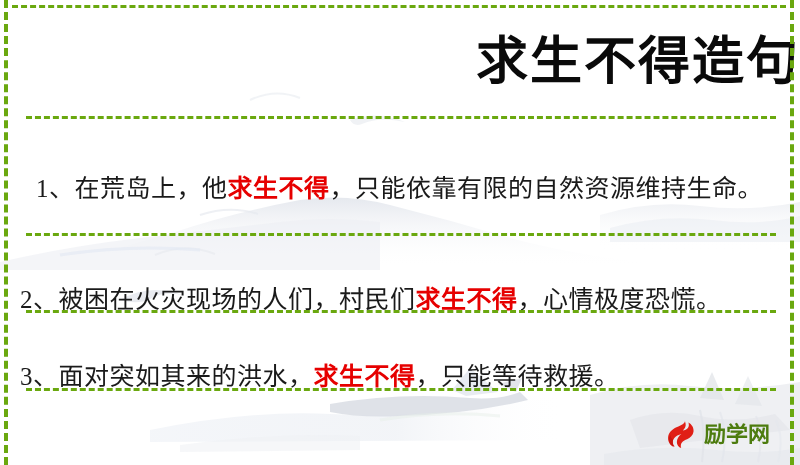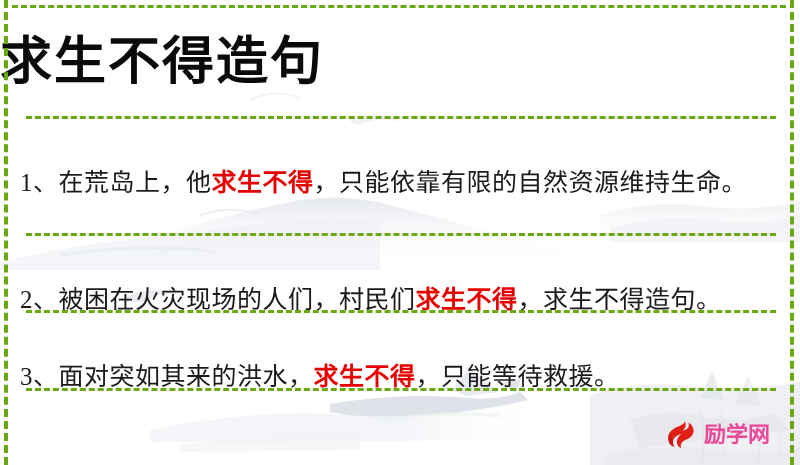--- a/index.html
+++ b/index.html
@@ -67,21 +67,21 @@
 
   
   .title {
     position: absolute;
     left: 0;
     right: 0;
     top: 22px;
     height: 78px;
     display: flex;
     align-items: center;
-    justify-content: flex-start;
+    justify-content: flex-end;
     z-index: 2;
   }
   .title-text {
     font-family: "DejaVu Serif", "Liberation Serif", serif;
     font-size: 52px;
     font-weight: 700;
     color: #0a0a0a;
     letter-spacing: 2px;
     line-height: 1;
     white-space: nowrap;
@@ -101,21 +101,21 @@
     position: absolute;
     left: 0;
     right: 0;
     font-family: "Liberation Serif", "DejaVu Serif", serif;
     font-size: 25px;
     line-height: 39px;
     color: #1a1a1a;
     letter-spacing: 0.5px;
     text-align: justify;
   }
-  .s1 { top: 22px; }
+  .s1 { top: 28px; margin-left: 16px; }
   .s2 { top: 139px; }
   .s3 { top: 216px; }
 
   .hl {
     color: #e60000;
     font-weight: 700;
   }
 
   
   .logo {
@@ -132,21 +132,21 @@
   .logo-mark {
     width: 36px;
     height: 36px;
     flex: 0 0 36px;
   }
   .logo-mark svg { display: block; width: 100%; height: 100%; }
   .logo-text {
     font-family: "DejaVu Sans", "Liberation Sans", sans-serif;
     font-size: 22px;
     font-weight: 700;
-    color: #ec4899;
+    color: #4d7c0f;
     letter-spacing: 0px;
     line-height: 1;
     white-space: nowrap;
   }
 </style>
 </head>
 <body>
 
 <div class="page">
 
@@ -215,21 +215,21 @@
   <div class="sep sep-3"></div>
   <div class="sep sep-4"></div>
 
   <div class="sentences">
 
     <p class="sentence s1">
       <span>1、</span><span>在荒岛上，他</span><span class="hl">求生不得</span><span>，只能依靠有限的自然资源维持生命。</span>
     </p>
 
     <p class="sentence s2">
-      <span>2、</span><span>被困在火灾现场的人们，村民们</span><span class="hl">求生不得</span><span>，求生不得造句。</span>
+      <span>2、</span><span>被困在火灾现场的人们，村民们</span><span class="hl">求生不得</span><span>，心情极度恐慌。</span>
     </p>
 
     <p class="sentence s3">
       <span>3、</span><span>面对突如其来的洪水，</span><span class="hl">求生不得</span><span>，只能等待救援。</span>
     </p>
 
   </div>
 
   <div class="logo">
     <span class="logo-mark">

